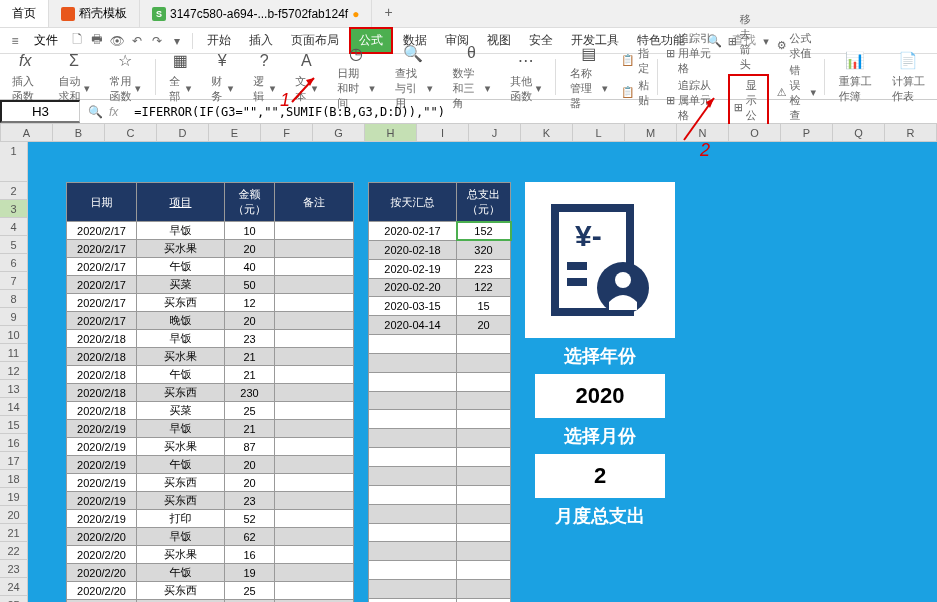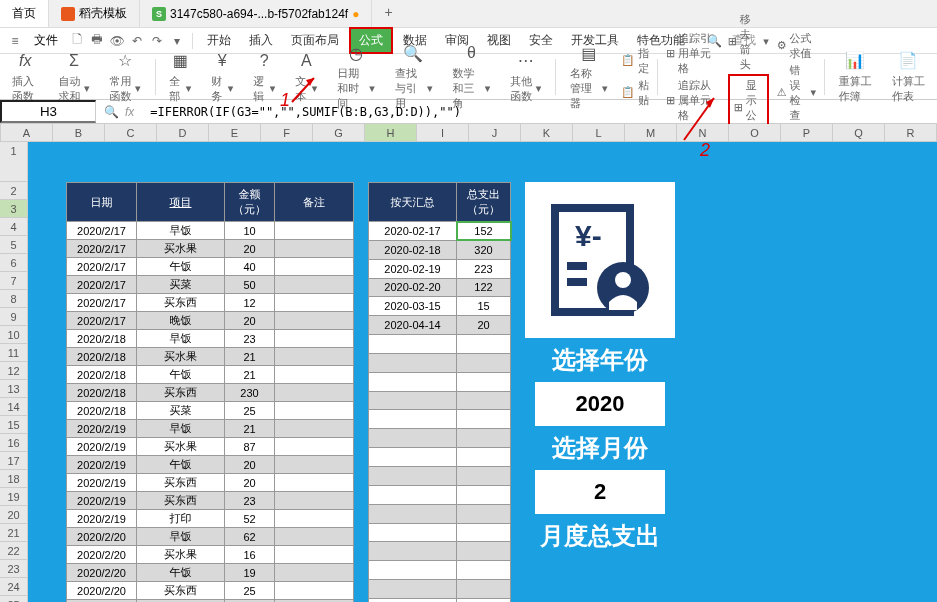--- a/index.html
+++ b/index.html
@@ -21,21 +21,21 @@
     
     .toolbar { height: 46px; display: flex; align-items: center; padding: 0 6px; border-bottom: 1px solid #ccc; gap: 8px; }
     .tool-group { display: flex; flex-direction: column; align-items: center; gap: 2px; padding: 0 6px; }
     .tool-icon { width: 22px; height: 22px; display: flex; align-items: center; justify-content: center; color: #555; font-size: 16px; }
     .tool-label { font-size: 11px; color: #666; display: flex; align-items: center; gap: 2px; }
     .tool-sep { width: 1px; height: 36px; background: #ddd; }
     .tool-small { display: flex; align-items: center; gap: 3px; font-size: 11px; color: #666; }
     .highlight-box { border: 2px solid #d00; padding: 2px 4px; }
     
     .formula-bar { height: 24px; display: flex; align-items: center; border-bottom: 1px solid #ccc; }
-    .cell-ref { width: 96px; padding: 0 6px; border-right: 1px solid #ccc; height: 100%; display: flex; align-items: center; text-align: center; justify-content: center; }
+    .cell-ref { width: 80px; padding: 0 6px; border-right: 1px solid #ccc; height: 100%; display: flex; align-items: center; text-align: center; justify-content: center; }
     .formula-icons { padding: 0 8px; display: flex; gap: 6px; color: #999; }
     .formula-input { flex: 1; padding: 0 8px; font-family: monospace; font-size: 12px; }
     
     .sheet-area { display: flex; height: calc(602px - 28px - 26px - 46px - 24px); position: relative; }
     .col-headers { position: absolute; top: 0; left: 0; right: 0; height: 18px; display: flex; background: #e8e8e8; border-bottom: 1px solid #ccc; z-index: 2; }
     .corner { width: 28px; border-right: 1px solid #ccc; background: #e8e8e8; }
     .col-h { flex: 0 0 52px; text-align: center; border-right: 1px solid #ccc; font-size: 11px; color: #555; line-height: 18px; }
     .col-h.active { background: #c5e0b4; }
     .row-headers { position: absolute; top: 18px; left: 0; width: 28px; background: #e8e8e8; border-right: 1px solid #ccc; z-index: 2; }
     .row-h { height: 18px; text-align: center; font-size: 11px; color: #555; border-bottom: 1px solid #ccc; line-height: 18px; }
@@ -54,21 +54,21 @@
     .t1 .c-date { width: 70px; }
     .t1 .c-item { width: 88px; text-decoration: underline; }
     .t1 .c-amt { width: 50px; }
     .t1 .c-note { width: 79px; }
     .t2 .c-day { width: 88px; }
     .t2 .c-sum { width: 54px; }
     .t2 td.sel { outline: 2px solid #4caf50; outline-offset: -1px; }
     
     .right-panel { display: flex; flex-direction: column; gap: 6px; align-items: center; }
     .icon-box { width: 150px; height: 156px; background: #fff; display: flex; align-items: center; justify-content: center; }
-    .label-text { color: #fff; font-size: 24px; font-weight: bold; }
+    .label-text { color: #fff; font-size: 18px; font-weight: bold; }
     .value-box { width: 130px; height: 44px; background: #fff; display: flex; align-items: center; justify-content: center; font-size: 22px; font-weight: bold; }
     
     .annotation { position: absolute; color: #d00; font-size: 18px; font-style: italic; z-index: 10; }
     .arrow { position: absolute; z-index: 10; }
   </style>
 </head>
 <body>
 
 <div class="titlebar">
   <div class="tab home">首页</div>

